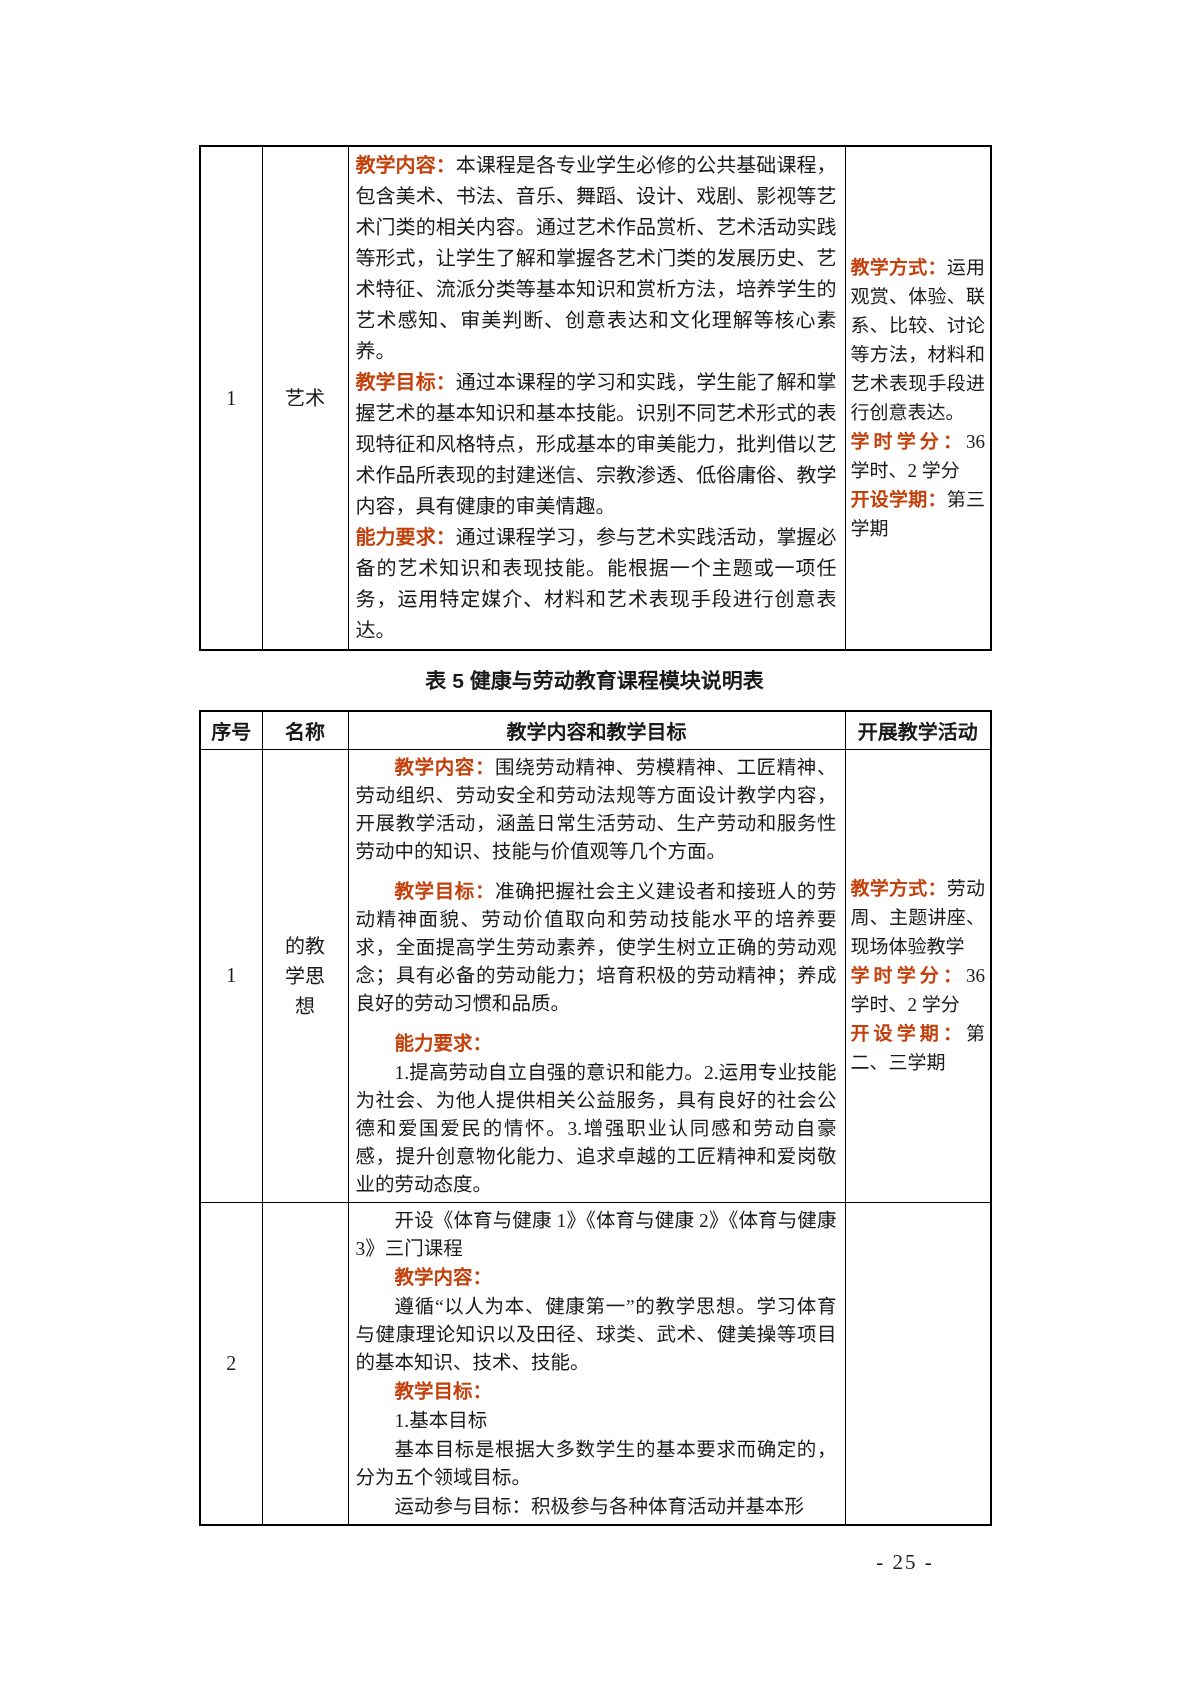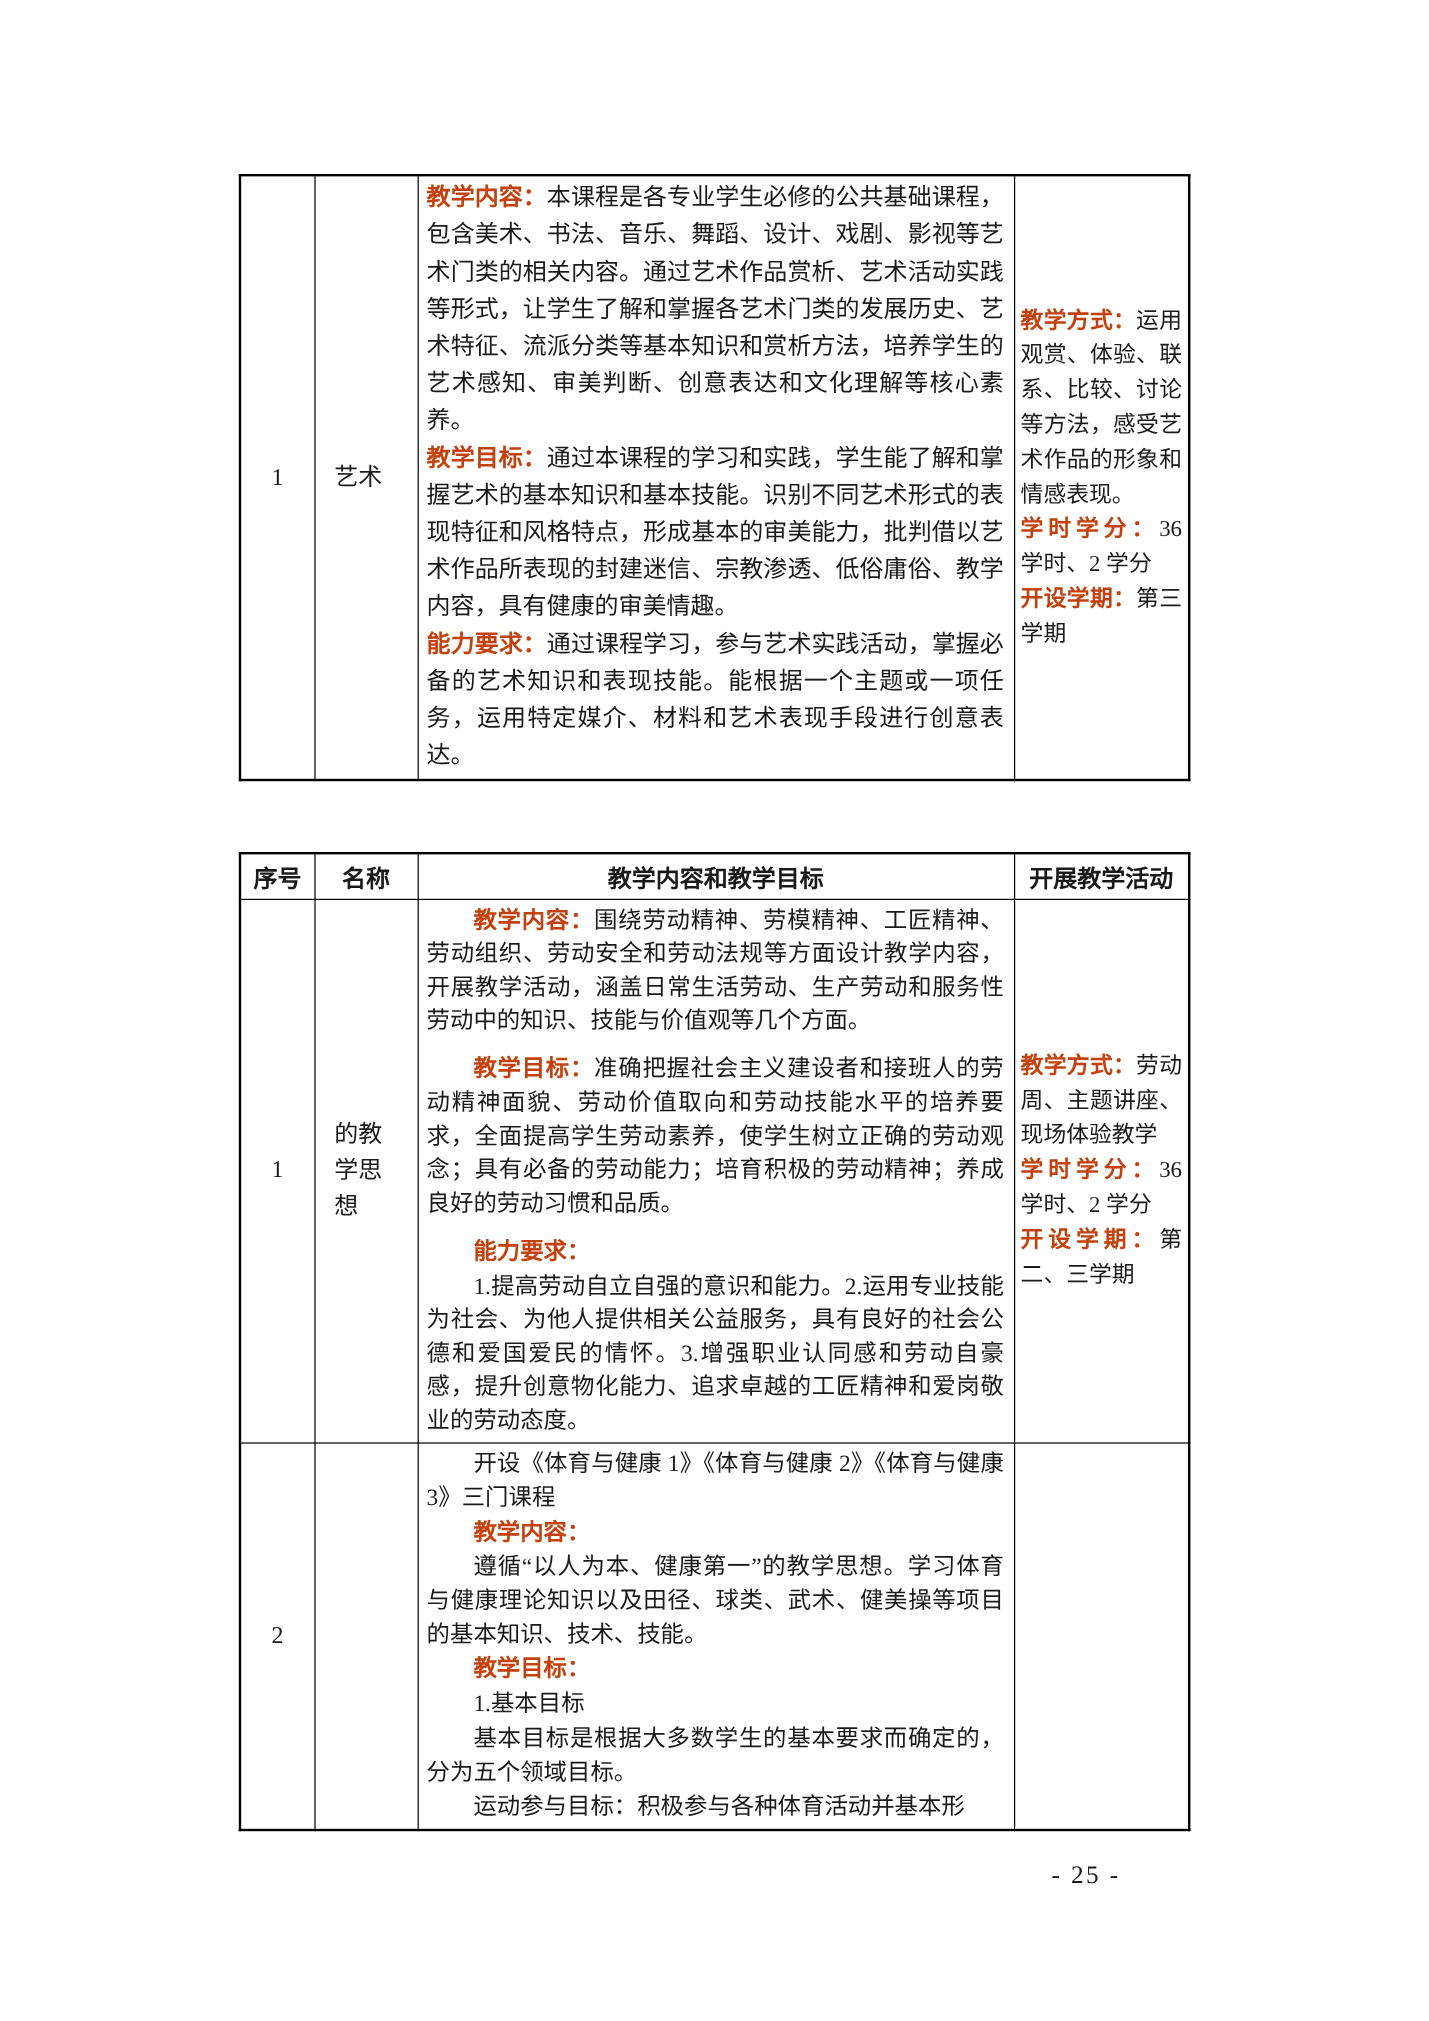--- a/index.html
+++ b/index.html
@@ -18,21 +18,21 @@
   .tbl td, .tbl th { border:1.5px solid #000; vertical-align:middle; }
   .tbl-art { top:145px; }
   .tbl-5  { top:710px;padding-left:44px; }
 
   col.c1 { width:62px; }
   col.c2 { width:86px; }
   col.c3 { width:497px; }
   col.c4 { width:146px; }
 
   .c-seq  { text-align:center; font-size:20px; }
-  .c-name { text-align:left; font-size:20px; padding:0 16px; line-height:30px; }
+  .c-name { text-align:center; font-size:20px; padding:0 16px; line-height:30px; }
   .c-content { padding:3px 8px 3px 7px; }
   .c-req  { padding:3px 5px; }
 
   .para { text-align:justify; text-justify:inter-character; }
   .tbl-art .c-content .para { font-size:20px;   line-height:31px; }
   .tbl-5  .c-content .para { font-size:19.5px; line-height:28px; text-indent:2em; }
   .c-req .para { font-size:19px; line-height:29px; }
   .para b {
     font-family:"Liberation Sans","DejaVu Sans",sans-serif;
     font-weight:700; color:#c2410c;
@@ -77,29 +77,30 @@
     <tbody>
         <tr>
       <td class="c-seq">1</td>
       <td class="c-name">艺术</td>
       <td class="c-content">
         <p class="para"><b>教学内容：</b><span>本课程是各专业学生必修的公共基础课程，包含美术、书法、音乐、舞蹈、设计、戏剧、影视等艺术门类的相关内容。通过艺术作品赏析、艺术活动实践等形式，让学生了解和掌握各艺术门类的发展历史、艺术特征、流派分类等基本知识和赏析方法，培养学生的艺术感知、审美判断、创意表达和文化理解等核心素养。</span></p>
         <p class="para"><b>教学目标：</b><span>通过本课程的学习和实践，学生能了解和掌握艺术的基本知识和基本技能。识别不同艺术形式的表现特征和风格特点，形成基本的审美能力，批判借以艺术作品所表现的封建迷信、宗教渗透、低俗庸俗、教学内容，具有健康的审美情趣。</span></p>
         <p class="para"><b>能力要求：</b><span>通过课程学习，参与艺术实践活动，掌握必备的艺术知识和表现技能。能根据一个主题或一项任务，运用特定媒介、材料和艺术表现手段进行创意表达。</span></p>
       </td>
       <td class="c-req">
-        <p class="para"><b>教学方式：</b><span>运用观赏、体验、联系、比较、讨论等方法，感受艺术作品的形象和情感表现。</span></p>
+        <p class="para"><b>教学方式：</b><span>运用观赏、体验、联系、比较、讨论等方法，材料和艺术表现手段进行创意表达。</span></p>
         <p class="para"><b>学时学分：</b><span>36 学时、2 学分</span></p>
         <p class="para"><b>开设学期：</b><span>第三学期</span></p>
       </td>
     </tr>
   </tbody>
     </table>
 
 
+  <div class="table-caption">表 5 健康与劳动教育课程模块说明表</div>
 
   <table class="tbl tbl-5">
     <colgroup>
         <col class="c1">
         <col class="c2">
         <col class="c3">
         <col class="c4">
       </colgroup>
     <tbody>
         <tr class="head">

